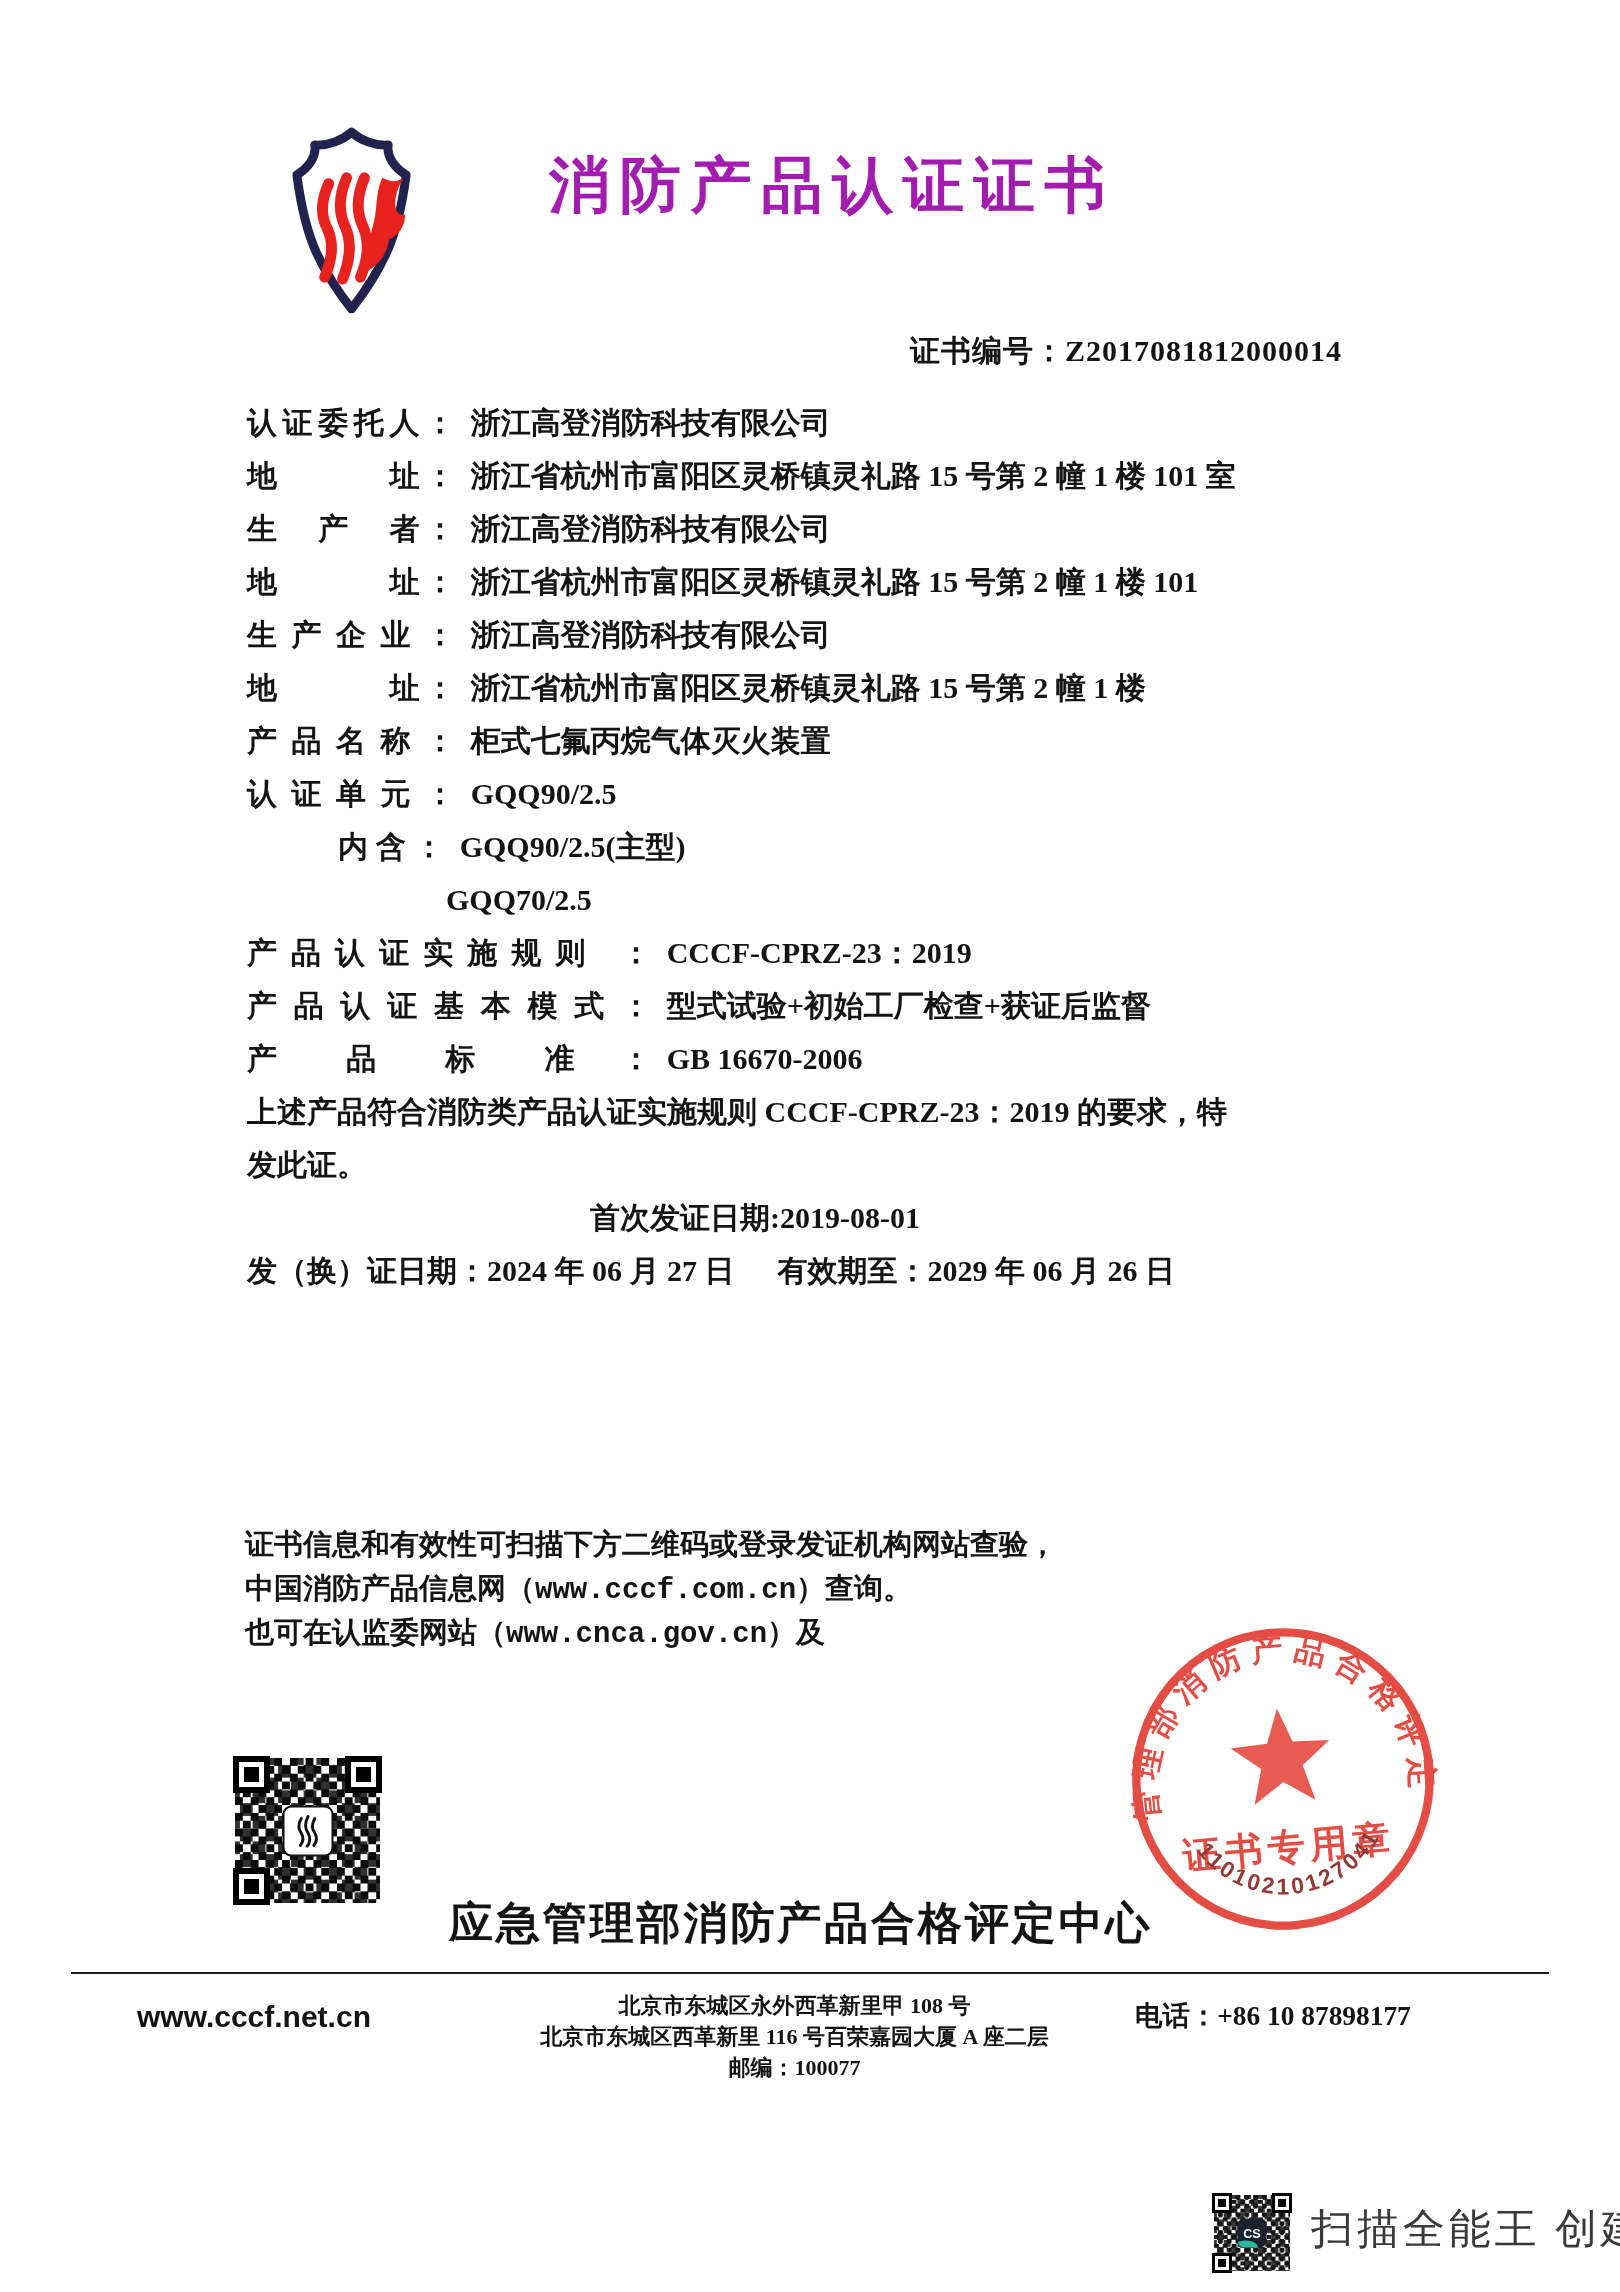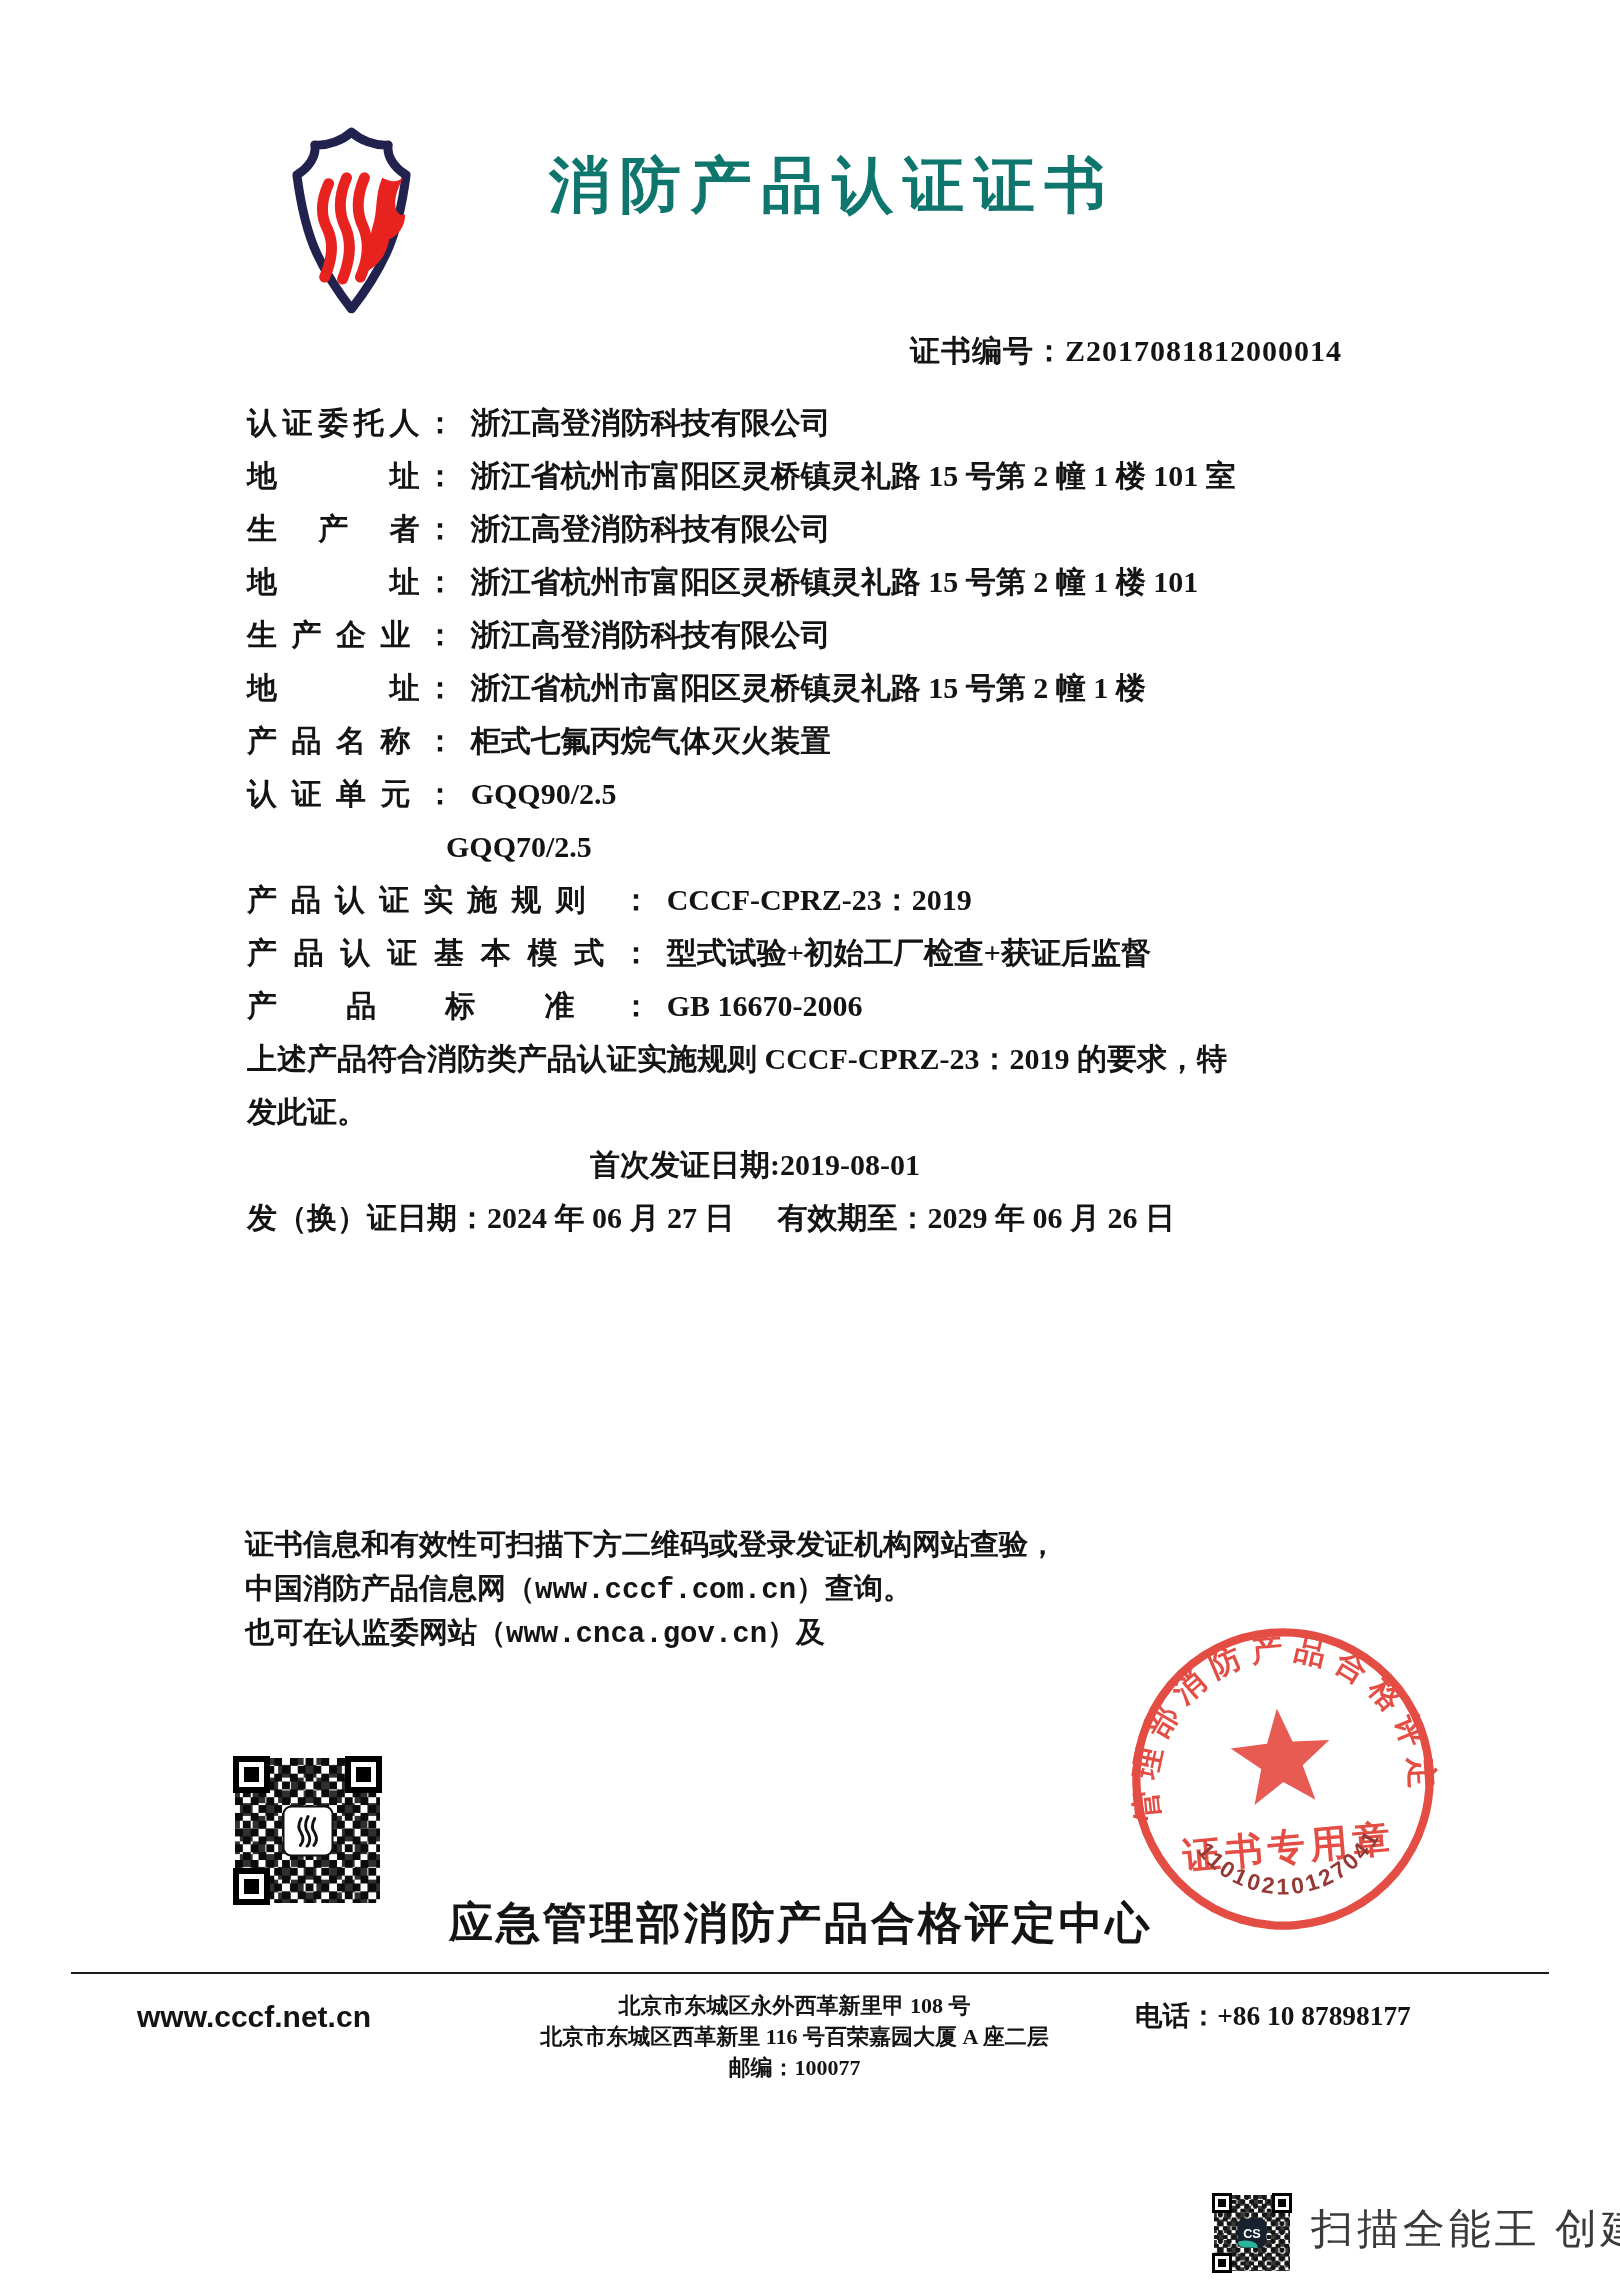--- a/index.html
+++ b/index.html
@@ -5,21 +5,21 @@
   html,body{margin:0;padding:0;background:#888;}
   .page{
     position:relative;width:1620px;height:2293px;background:#ffffff;
     margin:0 auto;overflow:hidden;
     font-family:"Liberation Serif","DejaVu Serif",serif;color:#141414;
   }
   
   .logo{position:absolute;left:277px;top:118px;width:149px;height:203px;}
   .doc-title{
     position:absolute;left:549px;top:145px;font-size:61px;font-weight:800;
-    letter-spacing:9.8px;color:#0f766e;white-space:nowrap;
+    letter-spacing:9.8px;color:#a21caf;white-space:nowrap;
     font-family:"Liberation Sans","DejaVu Sans",sans-serif;
   }
   .cert-no{
     position:absolute;left:910px;top:331px;font-size:30px;font-weight:700;
     white-space:nowrap;letter-spacing:1px;
   }
   
   .body{position:absolute;left:247px;top:396px;width:1313px;}
   .row{height:53px;line-height:53px;font-size:30px;font-weight:700;white-space:nowrap;}
   .lbl{display:inline-block;width:208px;text-align:justify;text-align-last:justify;vertical-align:top;}
@@ -102,20 +102,21 @@
 
   <div class="body">
     <div class="row"><span class="lbl">认证委托人：</span><span class="gap"></span><span class="val">浙江高登消防科技有限公司</span></div>
     <div class="row"><span class="lbl">地　　　址：</span><span class="gap"></span><span class="val">浙江省杭州市富阳区灵桥镇灵礼路 15 号第 2 幢 1 楼 101 室</span></div>
     <div class="row"><span class="lbl">生　产　者：</span><span class="gap"></span><span class="val">浙江高登消防科技有限公司</span></div>
     <div class="row"><span class="lbl">地　　　址：</span><span class="gap"></span><span class="val">浙江省杭州市富阳区灵桥镇灵礼路 15 号第 2 幢 1 楼 101</span></div>
     <div class="row"><span class="lbl">生产企业：</span><span class="gap"></span><span class="val">浙江高登消防科技有限公司</span></div>
     <div class="row"><span class="lbl">地　　　址：</span><span class="gap"></span><span class="val">浙江省杭州市富阳区灵桥镇灵礼路 15 号第 2 幢 1 楼</span></div>
     <div class="row"><span class="lbl">产品名称：</span><span class="gap"></span><span class="val">柜式七氟丙烷气体灭火装置</span></div>
     <div class="row"><span class="lbl">认证单元：</span><span class="gap"></span><span class="val">GQQ90/2.5</span></div>
+    <div class="row indent-inner"><span class="lbl-sm">内含：</span><span class="gap"></span><span class="val">GQQ90/2.5(主型)</span></div>
     <div class="row indent-cont"><span class="val">GQQ70/2.5</span></div>
     <div class="row"><span class="lbl-wide">产品认证实施规则 ：</span><span class="gap"></span><span class="val">CCCF-CPRZ-23：2019</span></div>
     <div class="row"><span class="lbl-wide">产品认证基本模式：</span><span class="gap"></span><span class="val">型式试验+初始工厂检查+获证后监督</span></div>
     <div class="row"><span class="lbl-wide">产　品　标　准 ：</span><span class="gap"></span><span class="val">GB 16670-2006</span></div>
     <div class="row">上述产品符合消防类产品认证实施规则 CCCF-CPRZ-23：2019 的要求，特</div>
     <div class="row">发此证。</div>
     <div class="row first-issue">首次发证日期:2019-08-01</div>
     <div class="row reissue">
       <span>发（换）证日期：</span><span class="val">2024 年 06 月 27 日</span><span class="spacer"></span><span>有效期至：</span><span class="val">2029 年 06 月 26 日</span>
     </div>

